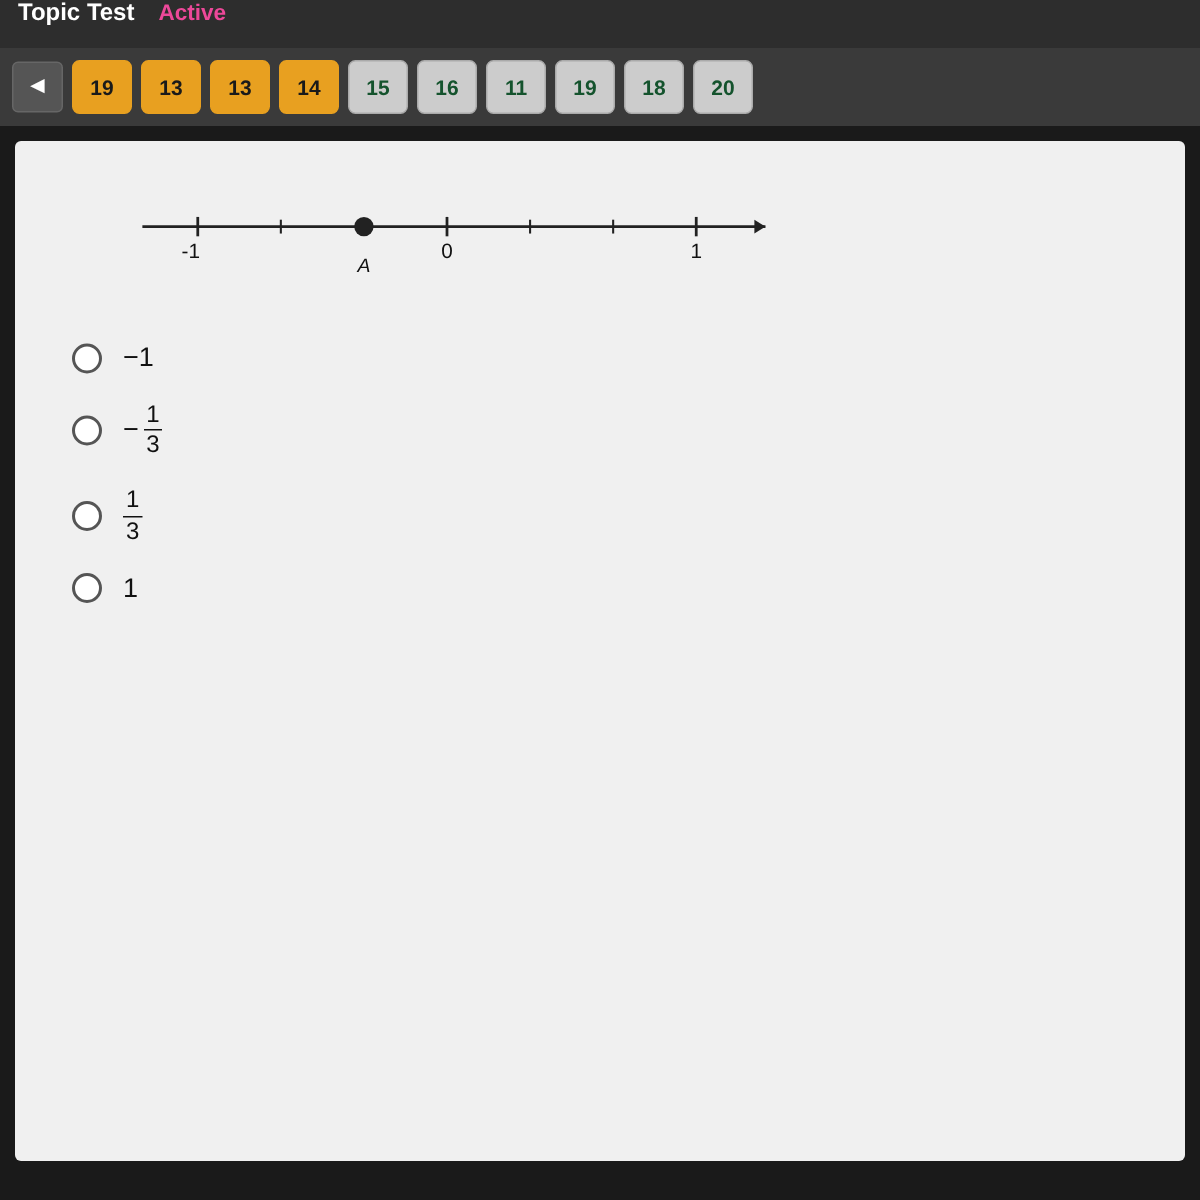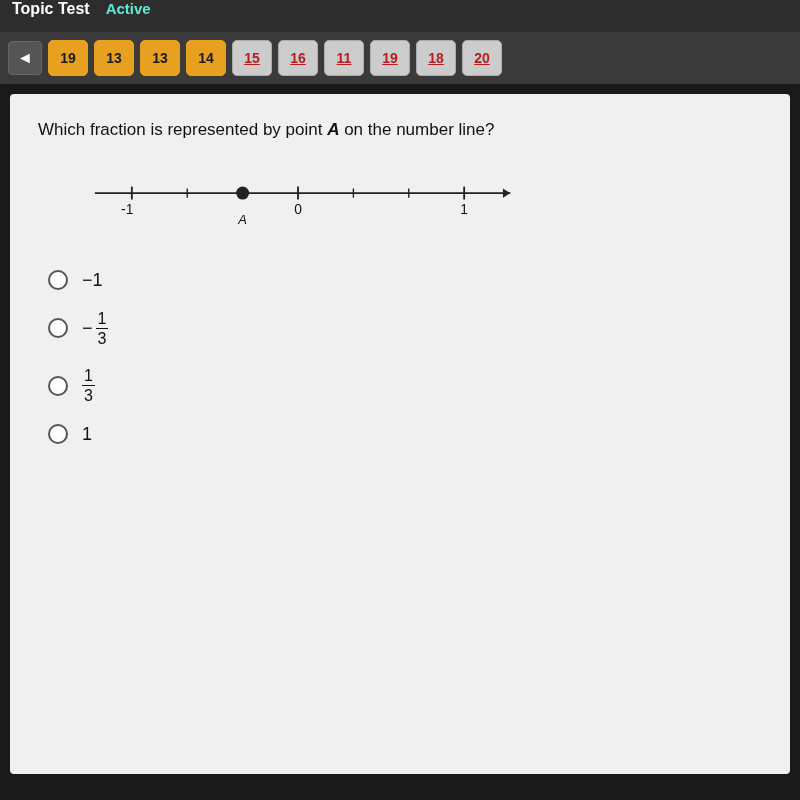--- a/index.html
+++ b/index.html
@@ -21,21 +21,21 @@
       gap: 16px;
     }
 
     .header-title {
       color: #ffffff;
       font-size: 16px;
       font-weight: bold;
     }
 
     .header-status {
-      color: #5eead4;
+      color: #ec4899;
       font-size: 15px;
       font-weight: bold;
     }
 
     
     .nav-bar {
       background: #3a3a3a;
       height: 52px;
       display: flex;
       align-items: center;
@@ -71,23 +71,22 @@
     }
 
     .nav-btn.active-q {
       background: #e8a020;
       color: #1a1a1a;
       border-color: #e8a020;
     }
 
     .nav-btn.inactive-q {
       background: #cccccc;
-      color: #b91c1c;
+      color: #14532d;
       border-color: #aaa;
-      text-decoration: underline;
     }
 
     
     .content-area {
       background: #f0f0f0;
       margin: 10px;
       border-radius: 4px;
       padding: 24px 28px 30px 28px;
       min-height: 680px;
     }
@@ -190,23 +189,20 @@
   <div class="nav-btn inactive-q">15</div>
   <div class="nav-btn inactive-q">16</div>
   <div class="nav-btn inactive-q">11</div>
   <div class="nav-btn inactive-q">19</div>
   <div class="nav-btn inactive-q">18</div>
   <div class="nav-btn inactive-q">20</div>
 </div>
 
 <div class="content-area">
 
-  <p class="question-text">
-    Which fraction is represented by point <em>A</em> on the number line?
-  </p>
 
   <div class="number-line-container">
     <svg class="number-line-svg" viewBox="0 0 500 65">
 
       <line x1="30" y1="25" x2="480" y2="25" stroke="#222" stroke-width="2"></line>
 
       <polygon points="480,25 472,20 472,30" fill="#222"></polygon>
 
       <line x1="70" y1="18" x2="70" y2="32" stroke="#222" stroke-width="2"></line>
 

